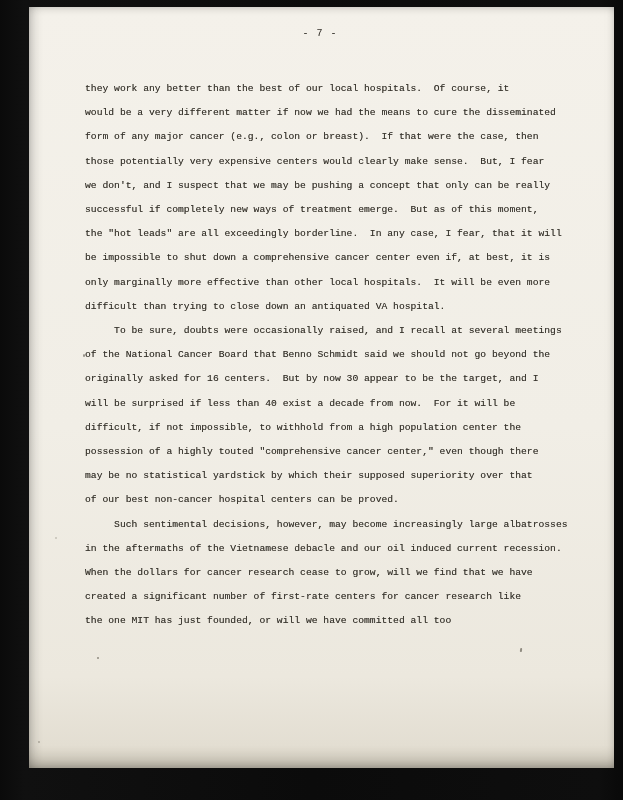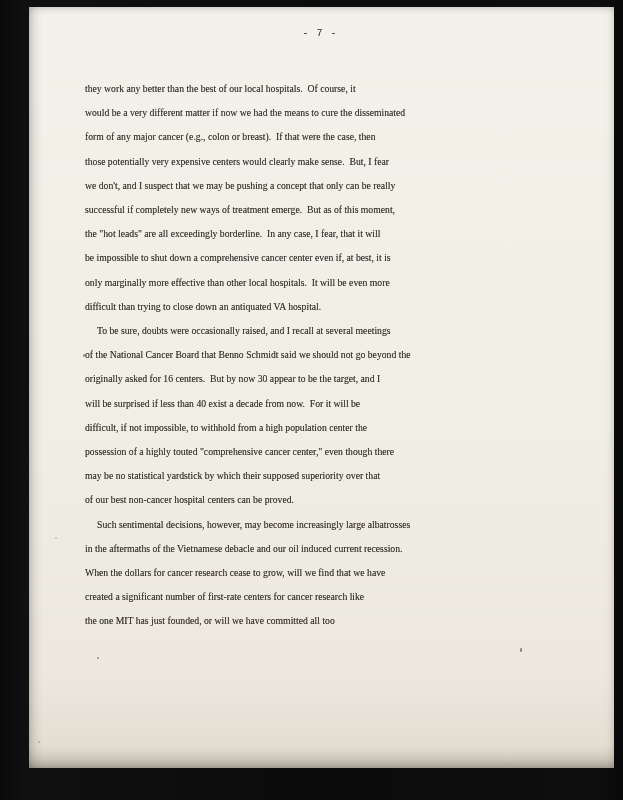--- a/index.html
+++ b/index.html
@@ -47,21 +47,20 @@
     left: 56px;
     top: 70px;
     font-size: 9.7px;
     line-height: 24.2px;
     color: #36332c;
     text-shadow: 0 0 0.5px rgba(55,50,40,0.55);
   }
   .para {
     margin: 0;
     white-space: pre;
-    font-family: Liberation Serif, serif;
   }
   .speck {
     position: absolute;
     background: rgba(70,64,52,0.55);
     border-radius: 50%;
   }
   .speck.s1 { left: 54px;  top: 347px; width: 2px; height: 3px; }
   .speck.s2 { left: 68px;  top: 650px; width: 2px; height: 2px; }
   .speck.s3 { left: 491px; top: 641px; width: 1.5px; height: 4px; border-radius: 1px; transform: rotate(8deg); }
   .speck.s4 { left: 9px;   top: 734px; width: 2px; height: 2px; opacity: 0.6; }

